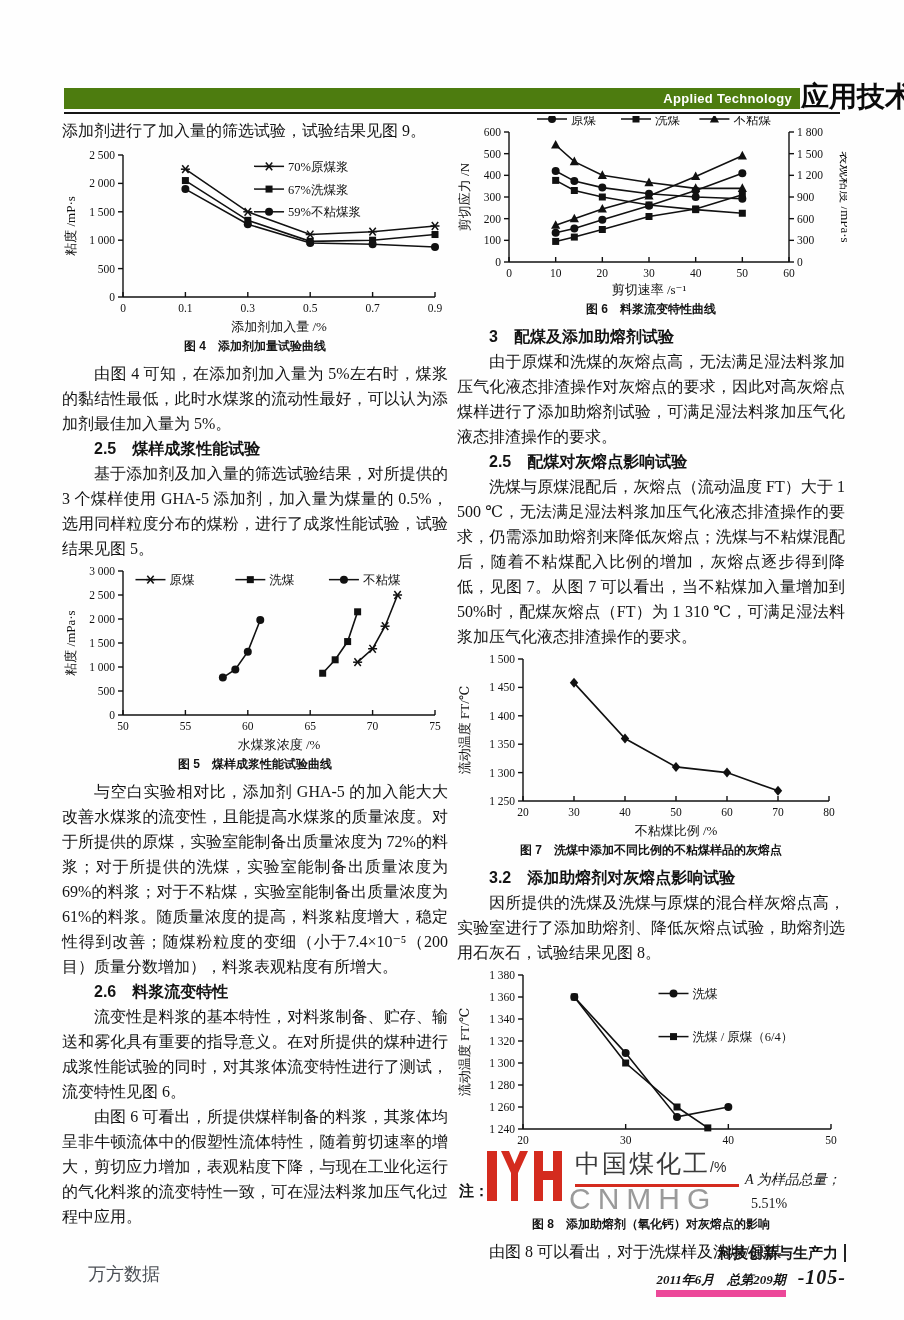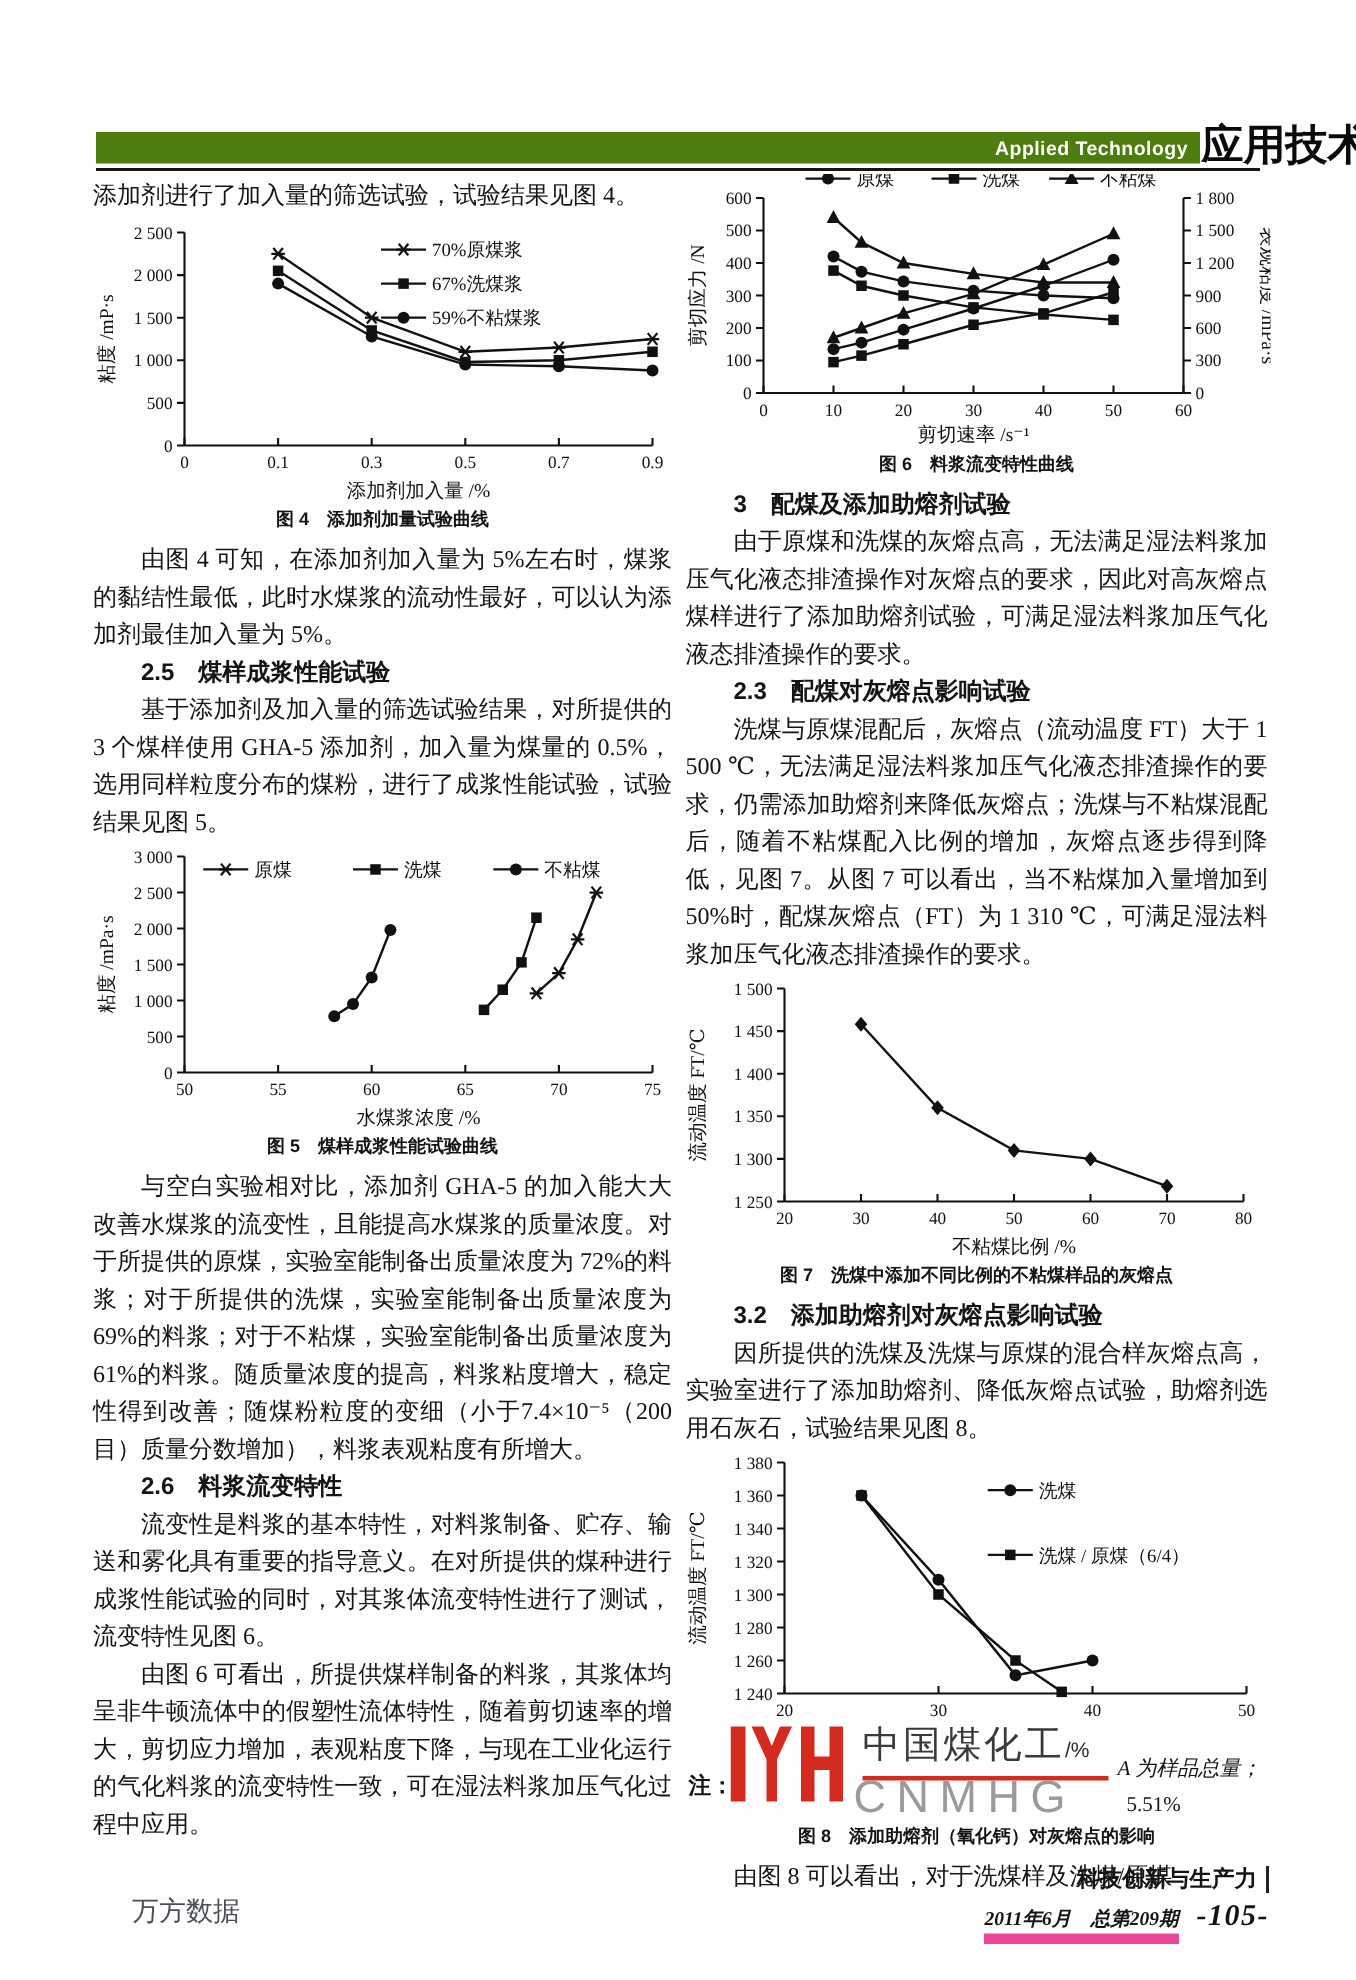--- a/index.html
+++ b/index.html
@@ -51,21 +51,21 @@
 
 <div class="page">
 
   <div class="hdr-bar">
     <span class="hdr-en">Applied Technology</span>
   </div>
   <div class="hdr-cn">应用技术</div>
   <div class="hdr-rule"></div>
 
   <div class="col col-left">
-    <p class="noindent">添加剂进行了加入量的筛选试验，试验结果见图 4。</p>
+    <p class="noindent">添加剂进行了加入量的筛选试验，试验结果见图 9。</p>
     <svg class="chart" width="384" height="190" viewBox="0 0 384 190">
         <line stroke="#111" stroke-width="1.4" x1="60" y1="10" x2="60" y2="152"></line>
         <line stroke="#111" stroke-width="1.4" x1="60" y1="152" x2="372" y2="152"></line>
         <line stroke="#111" stroke-width="1.4" x1="60" y1="152" x2="60" y2="147"></line>
         <text font-family="&quot;Liberation Serif&quot;,&quot;DejaVu Serif&quot;,serif" fill="#111" x="60" y="167" text-anchor="middle" font-size="11.5">0</text>
         <line stroke="#111" stroke-width="1.4" x1="122.4" y1="152" x2="122.4" y2="147"></line>
         <text font-family="&quot;Liberation Serif&quot;,&quot;DejaVu Serif&quot;,serif" fill="#111" x="122.4" y="167" text-anchor="middle" font-size="11.5">0.1</text>
         <line stroke="#111" stroke-width="1.4" x1="184.8" y1="152" x2="184.8" y2="147"></line>
         <text font-family="&quot;Liberation Serif&quot;,&quot;DejaVu Serif&quot;,serif" fill="#111" x="184.8" y="167" text-anchor="middle" font-size="11.5">0.3</text>
         <line stroke="#111" stroke-width="1.4" x1="247.2" y1="152" x2="247.2" y2="147"></line>
@@ -303,21 +303,21 @@
         <line stroke="#111" stroke-width="1.5" x1="164" y1="3" x2="194" y2="3"></line>
         <rect x="175.5" y="-0.5" width="7" height="7" fill="#111"></rect>
         <text font-family="&quot;Liberation Serif&quot;,&quot;DejaVu Serif&quot;,serif" fill="#111" x="198" y="7.5" font-size="12.5">洗煤</text>
         <line stroke="#111" stroke-width="1.5" x1="242.4" y1="3" x2="272.4" y2="3"></line>
         <polygon points="257.4,-2 252.79999999999998,6.6 262,6.6" fill="#111"></polygon>
         <text font-family="&quot;Liberation Serif&quot;,&quot;DejaVu Serif&quot;,serif" fill="#111" x="276.4" y="7.5" font-size="12.5">不粘煤</text>
       </svg>
     <div class="fig-caption">图 6　料浆流变特性曲线</div>
     <p class="sec-h">3　配煤及添加助熔剂试验</p>
     <p>由于原煤和洗煤的灰熔点高，无法满足湿法料浆加压气化液态排渣操作对灰熔点的要求，因此对高灰熔点煤样进行了添加助熔剂试验，可满足湿法料浆加压气化液态排渣操作的要求。</p>
-    <p class="sec-h">2.3　配煤对灰熔点影响试验</p>
+    <p class="sec-h">2.5　配煤对灰熔点影响试验</p>
     <p>洗煤与原煤混配后，灰熔点（流动温度 FT）大于 1 500 ℃，无法满足湿法料浆加压气化液态排渣操作的要求，仍需添加助熔剂来降低灰熔点；洗煤与不粘煤混配后，随着不粘煤配入比例的增加，灰熔点逐步得到降低，见图 7。从图 7 可以看出，当不粘煤加入量增加到 50%时，配煤灰熔点（FT）为 1 310 ℃，可满足湿法料浆加压气化液态排渣操作的要求。</p>
     <svg class="chart" width="388" height="188" viewBox="0 0 388 188">
         <line stroke="#111" stroke-width="1.4" x1="66" y1="8" x2="66" y2="150"></line>
         <line stroke="#111" stroke-width="1.4" x1="66" y1="150" x2="372" y2="150"></line>
         <line stroke="#111" stroke-width="1.4" x1="66" y1="150" x2="66" y2="145"></line>
         <text font-family="&quot;Liberation Serif&quot;,&quot;DejaVu Serif&quot;,serif" fill="#111" x="66" y="165" text-anchor="middle" font-size="11.5">20</text>
         <line stroke="#111" stroke-width="1.4" x1="117" y1="150" x2="117" y2="145"></line>
         <text font-family="&quot;Liberation Serif&quot;,&quot;DejaVu Serif&quot;,serif" fill="#111" x="117" y="165" text-anchor="middle" font-size="11.5">30</text>
         <line stroke="#111" stroke-width="1.4" x1="168" y1="150" x2="168" y2="145"></line>
         <text font-family="&quot;Liberation Serif&quot;,&quot;DejaVu Serif&quot;,serif" fill="#111" x="168" y="165" text-anchor="middle" font-size="11.5">40</text>

